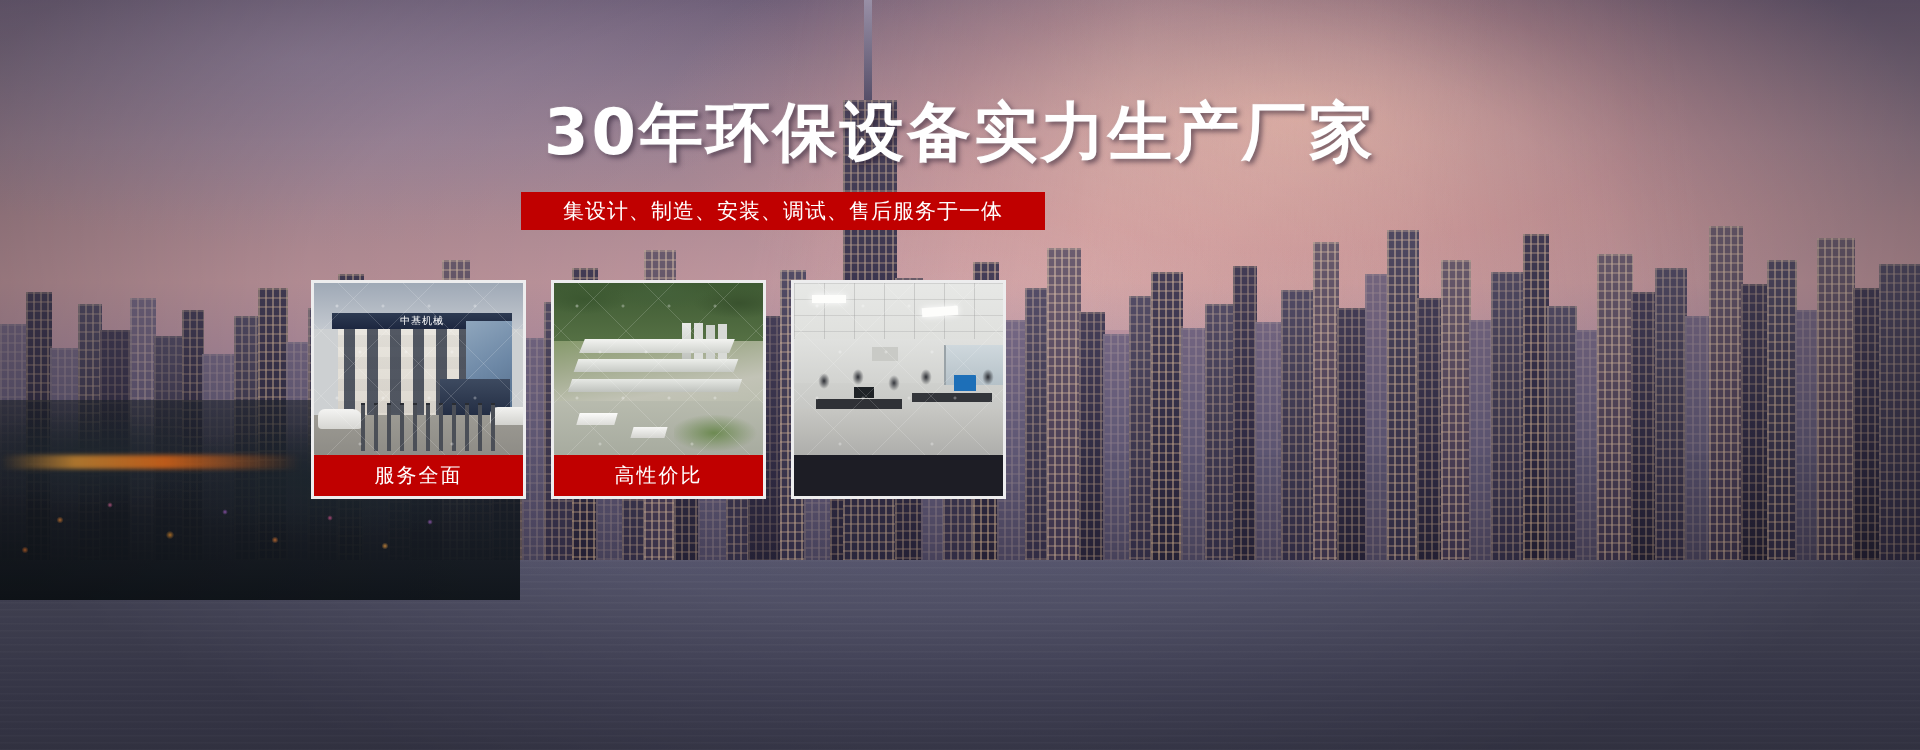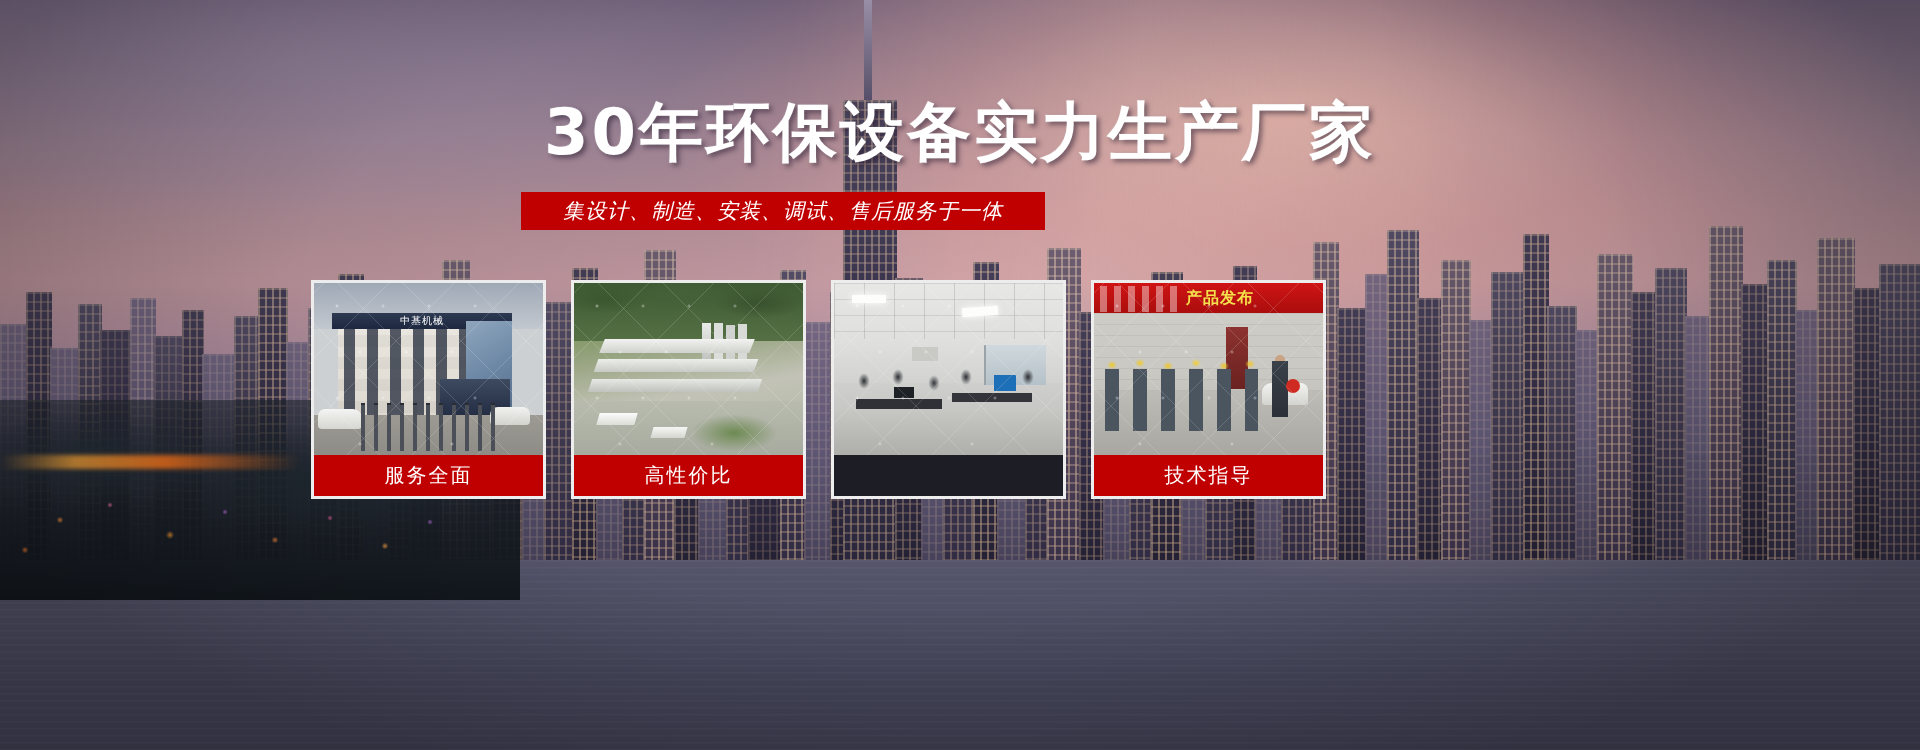--- a/index.html
+++ b/index.html
@@ -135,34 +135,34 @@
     font-size:64px; font-weight:bold; color:#ffffff;
     letter-spacing:3px; line-height:1;
     text-shadow: 3px 3px 5px rgba(40,25,45,.55), 0 0 2px rgba(255,255,255,.35);
     white-space:nowrap;
   }
 
   .subbar {
     position:absolute; left:521px; top:192px;
     width:524px; height:38px;
     background:#C00000;
-    display:flex; align-items:center; justify-content:center;font-style:italic;
+    display:flex; align-items:center; justify-content:center;
   }
   .subbar-text {
     color:#ffffff; font-size:21px; font-weight:500;
     letter-spacing:1px; white-space:nowrap;
   }
 
   
   .cards {
     position:absolute; left:311px; top:280px;
     display:flex; gap:25px;
   }
   .card {
-    width:235px;
+    width:215px;
     border:3px solid rgba(255,255,255,.92);
     background:#1d1d25;
   }
   .card-photo {
     position:relative; width:100%; height:172px; overflow:hidden;
   }
   .card-wm {
     position:absolute; inset:0;
     background-image:
       repeating-linear-gradient(45deg, rgba(255,255,255,0.16) 0 1px, rgba(255,255,255,0) 1px 46px),
@@ -641,36 +641,16 @@
             <div class="p3-ppl"></div>
             <div class="p3-desk1"></div>
             <div class="p3-desk2"></div>
             <div class="p3-monitor"></div>
             <div class="p3-laptop"></div>
           </div>
           <div class="card-wm"></div>
         </div>
       </div>
 
-      <div class="card">
-        <div class="card-photo">
-          <div class="p4">
-            <div class="p4-wall"></div>
-            <div class="p4-door"></div>
-            <div class="p4-banner"></div>
-            <div class="p4-side"></div>
-            <div class="p4-bantext">产品发布</div>
-            <div class="p4-ground"></div>
-            <div class="p4-car"></div>
-            <div class="p4-workers"></div>
-            <div class="p4-bodies"></div>
-            <div class="p4-leadhead"></div>
-            <div class="p4-lead"></div>
-            <div class="p4-helmet2"></div>
-          </div>
-          <div class="card-wm"></div>
-        </div>
-        <div class="card-label">技术指导</div>
-      </div>
 
     </div>
   </div>
 </div>
 
 </body></html>

